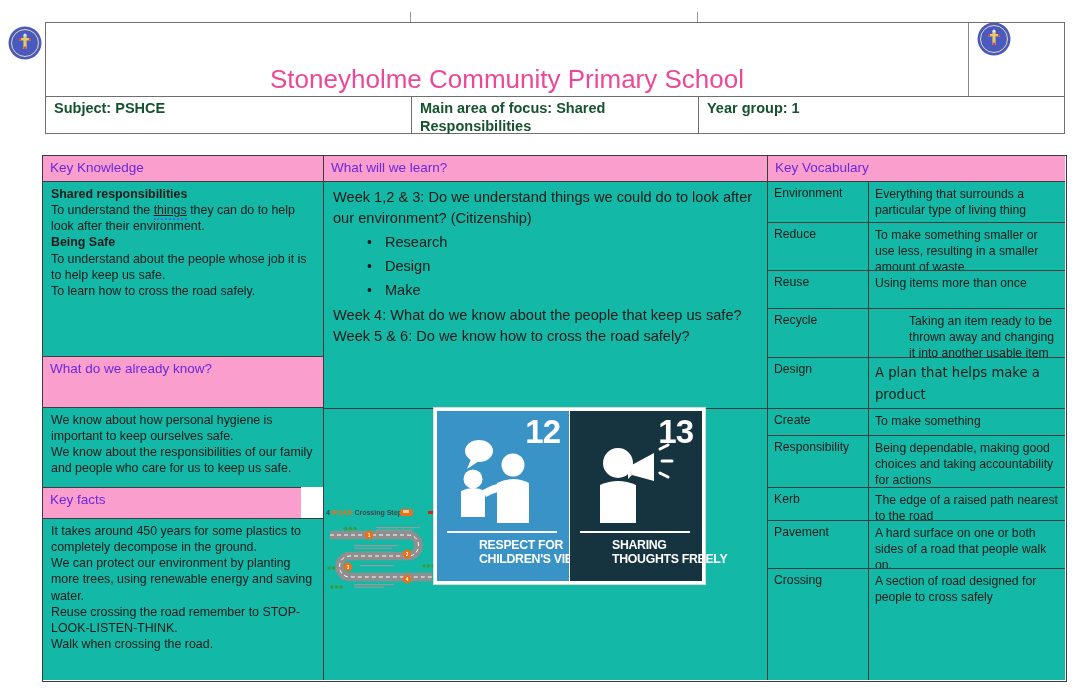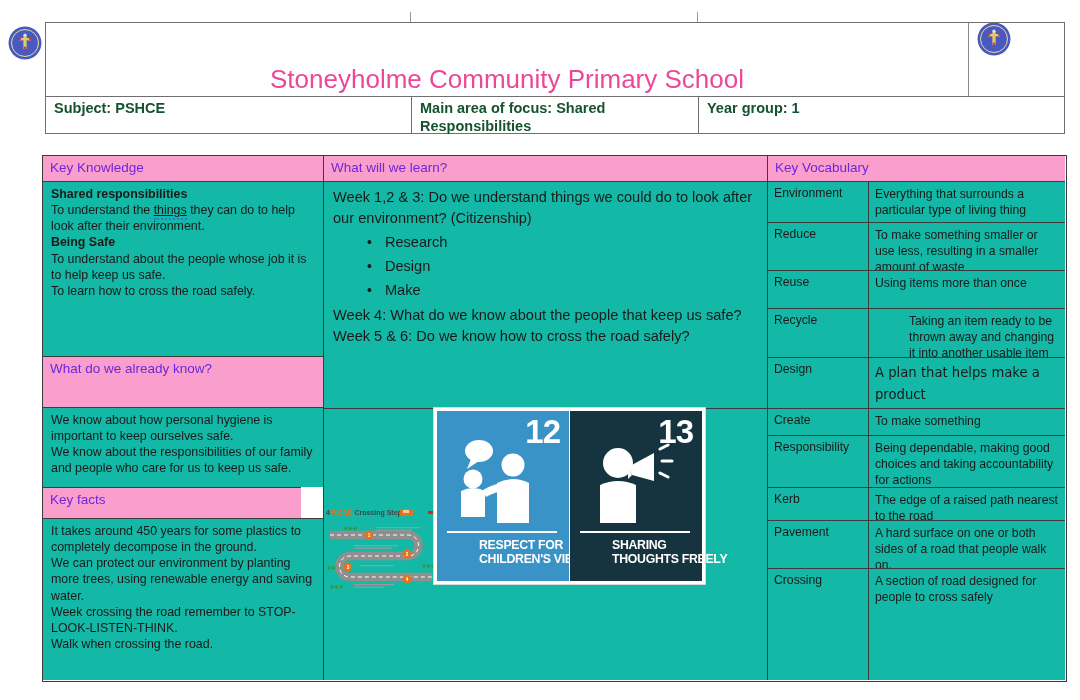--- a/index.html
+++ b/index.html
@@ -111,21 +111,21 @@
   <div class="c body-txt" style="left:42px;top:407px;width:281px;height:80px;">
     <div>We know about how personal hygiene is important to keep ourselves safe.</div>
     <div>We know about the responsibilities of our family and people who care for us to keep us safe.</div>
   </div>
 
   <div class="c pink" style="left:42px;top:487px;width:259px;height:31px;">Key facts</div>
 
   <div class="c body-txt" style="left:42px;top:518px;width:281px;height:162px;">
     <div>It takes around 450 years for some plastics to completely decompose in the ground.</div>
     <div>We can protect our environment by planting more trees, using renewable energy and saving water.</div>
-    <div>Week crossing the road remember to STOP-LOOK-LISTEN-THINK.</div>
+    <div>Reuse crossing the road remember to STOP-LOOK-LISTEN-THINK.</div>
     <div>Walk when crossing the road.</div>
   </div>
 
   <div class="c pink" style="left:323px;top:155px;width:444px;height:26px;">What will we learn?</div>
 
   <div class="c learn" style="left:323px;top:181px;width:444px;height:227px;">
     <div>Week 1,2 &amp; 3: Do we understand things we could do to look after our environment? (Citizenship)</div>
     <div class="bullet">
         <span>Research</span>
       </div>

